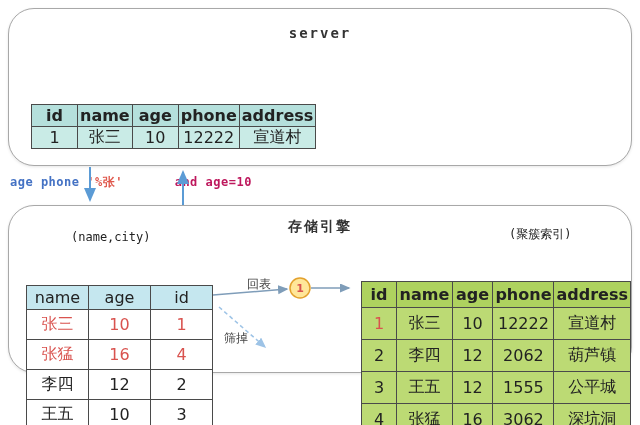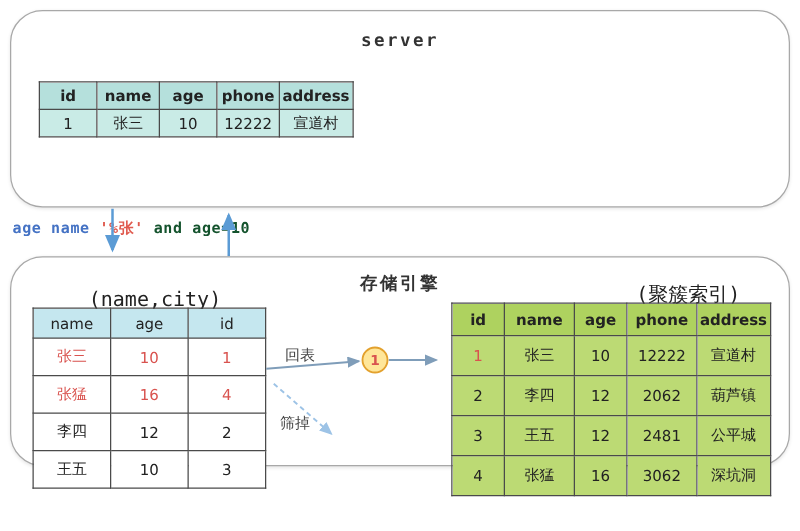--- a/index.html
+++ b/index.html
@@ -29,29 +29,30 @@
     color: #333;
     font-weight: bold;
     letter-spacing: 2px;
   }
   #server-title { top: 16px; font-family: "DejaVu Sans Mono", "Liberation Mono", monospace; font-size: 14px; }
   #engine-title { top: 12px; font-size: 14px; }
 
   .mono-label {
     position: absolute;
     font-family: "DejaVu Sans Mono", "Liberation Mono", monospace;
-    font-size: 16px;
+    font-size: 12px;
     color: #222;
   }
 
   table.mini {
     border-collapse: collapse;
     table-layout: fixed;
-    font-size: 12px;
-    position: absolute;
+    font-size: 16px;
+    position: absolute;
+    margin-top: 39px;
   }
   table.mini th, table.mini td {
     border: 1px solid #4a4a4a;
     text-align: center;
     vertical-align: middle;
     overflow: hidden;
     white-space: nowrap;
     padding: 0 2px;
     color: #222;
   }
@@ -98,21 +99,21 @@
 
   .svg-abs { position: absolute; }
   #vert-arrows { left: 70px; top: 166px; width: 130px; height: 40px; }
   #mid-arrows  { left: 205px; top: 255px; width: 175px; height: 110px; }
 
   .small-label {
     position: absolute;
     font-size: 12px;
     color: #444;
   }
-  #label-huibiao  { left: 228px; top: 276px; }
+  #label-huibiao  { left: 247px; top: 276px; }
   #label-shaidiao { left: 224px; top: 330px; }
 
   #watermark {
     position: absolute;
     right: 12px; bottom: 6px;
     font-size: 12px;
     color: #c6c6c6;
     letter-spacing: 1px;
   }
 </style>
@@ -138,21 +139,21 @@
             <td>1</td>
             <td>张三</td>
             <td>10</td>
             <td>12222</td>
             <td>宣道村</td>
           </tr>
         </tbody>
       </table>
   </div>
 
-  <div id="query-text"><span style="color: rgb(68, 114, 196);">age name </span><span style="color: rgb(224, 90, 78);">'%张'</span><span style="color: #14532d;"> and age=10</span></div>
+  <div id="query-text"><span style="color: rgb(68, 114, 196);">age phone </span><span style="color: rgb(224, 90, 78);">'%张'</span><span style="color: #be185d; margin-left: 44px;"> and age=10</span></div>
 
   <svg id="vert-arrows" class="svg-abs" viewBox="0 0 130 40">
     <defs>
       <marker id="m-blue" markerWidth="8" markerHeight="8" refX="6" refY="3" orient="auto">
         <path d="M0,0 L7,3 L0,6 z" fill="#5b9bd5"></path>
       </marker>
     </defs>
     <line x1="20" y1="1" x2="20" y2="34" stroke="#5b9bd5" stroke-width="2" marker-end="url(#m-blue)"></line>
     <line x1="113" y1="39" x2="113" y2="6" stroke="#5b9bd5" stroke-width="2" marker-end="url(#m-blue)"></line>
   </svg>
@@ -214,21 +215,21 @@
             <td>2</td>
             <td>李四</td>
             <td>12</td>
             <td>2062</td>
             <td>葫芦镇</td>
           </tr>
           <tr>
             <td>3</td>
             <td>王五</td>
             <td>12</td>
-            <td>2481</td>
+            <td>1555</td>
             <td>公平城</td>
           </tr>
           <tr>
             <td>4</td>
             <td>张猛</td>
             <td>16</td>
             <td>3062</td>
             <td>深坑洞</td>
           </tr>
         </tbody>

